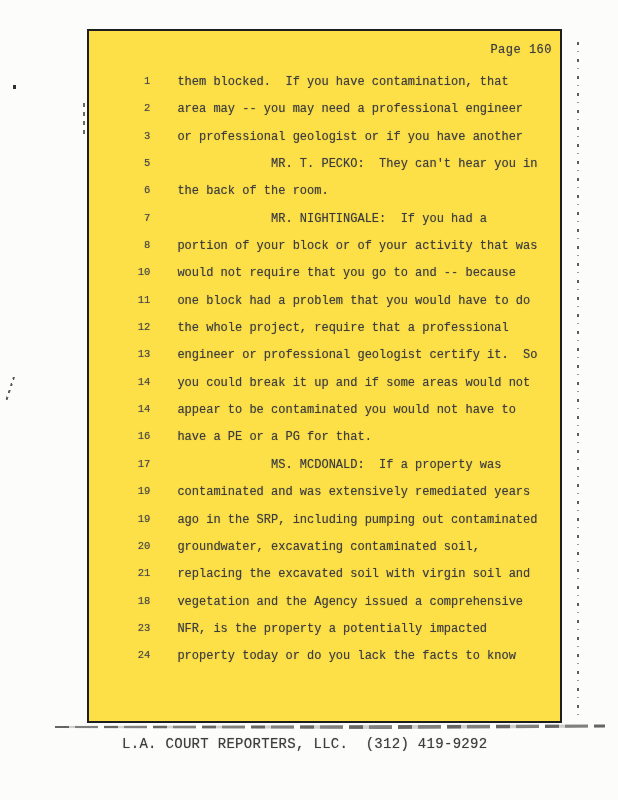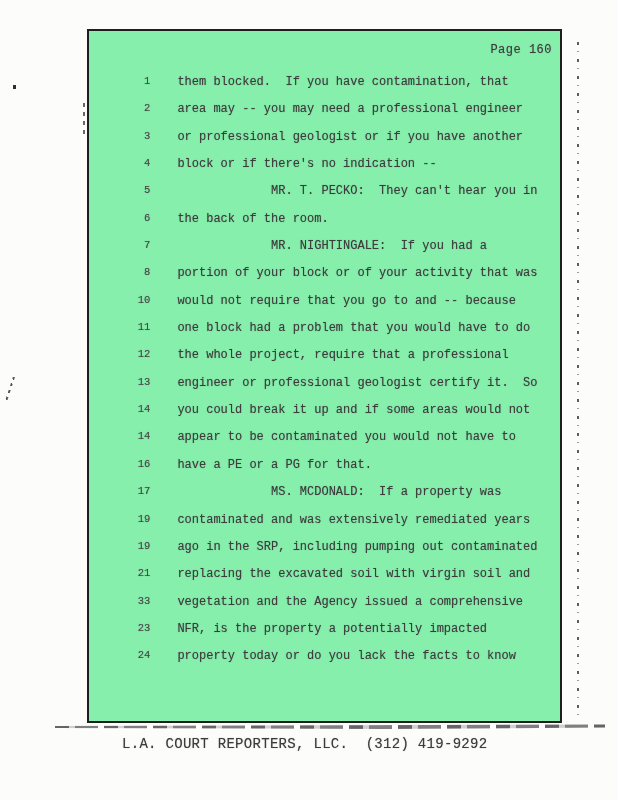--- a/index.html
+++ b/index.html
@@ -15,21 +15,21 @@
   .scan-ink {
     color: #3c3c3c;
     text-shadow: 0 0 1px rgba(80, 80, 80, 0.55);
   }
   .page-box {
     position: absolute;
     left: 87px;
     top: 29px;
     width: 475px;
     height: 694px;
-    background: #86efac;
+    background: #fde047;
     border: 2px solid #1e1e1e;
     box-sizing: border-box;
   }
   .page-label {
     position: absolute;
     top: 12px;
     right: 8px;
     font-size: 12px;
     letter-spacing: 0.5px;
   }
@@ -141,23 +141,20 @@
   </div>
 
   <div class="line">
     <span class="lnum scan-ink">2</span><span class="ltext scan-ink">area may -- you may need a professional engineer</span>
   </div>
 
   <div class="line">
     <span class="lnum scan-ink">3</span><span class="ltext scan-ink">or professional geologist or if you have another</span>
   </div>
 
-  <div class="line">
-    <span class="lnum scan-ink">4</span><span class="ltext scan-ink">block or if there's no indication --</span>
-  </div>
 
   <div class="line">
     <span class="lnum scan-ink">5</span><span class="ltext scan-ink">             MR. T. PECKO:  They can't hear you in</span>
   </div>
 
   <div class="line">
     <span class="lnum scan-ink">6</span><span class="ltext scan-ink">the back of the room.</span>
   </div>
 
   <div class="line">
@@ -202,27 +199,30 @@
   </div>
 
   <div class="line">
     <span class="lnum scan-ink">19</span><span class="ltext scan-ink">contaminated and was extensively remediated years</span>
   </div>
 
   <div class="line">
     <span class="lnum scan-ink">19</span><span class="ltext scan-ink">ago in the SRP, including pumping out contaminated</span>
   </div>
 
+  <div class="line">
+    <span class="lnum scan-ink">20</span><span class="ltext scan-ink">groundwater, excavating contaminated soil,</span>
+  </div>
 
   <div class="line">
     <span class="lnum scan-ink">21</span><span class="ltext scan-ink">replacing the excavated soil with virgin soil and</span>
   </div>
 
   <div class="line">
-    <span class="lnum scan-ink">33</span><span class="ltext scan-ink">vegetation and the Agency issued a comprehensive</span>
+    <span class="lnum scan-ink">18</span><span class="ltext scan-ink">vegetation and the Agency issued a comprehensive</span>
   </div>
 
   <div class="line">
     <span class="lnum scan-ink">23</span><span class="ltext scan-ink">NFR, is the property a potentially impacted</span>
   </div>
 
   <div class="line">
     <span class="lnum scan-ink">24</span><span class="ltext scan-ink">property today or do you lack the facts to know</span>
   </div>
 </div>

